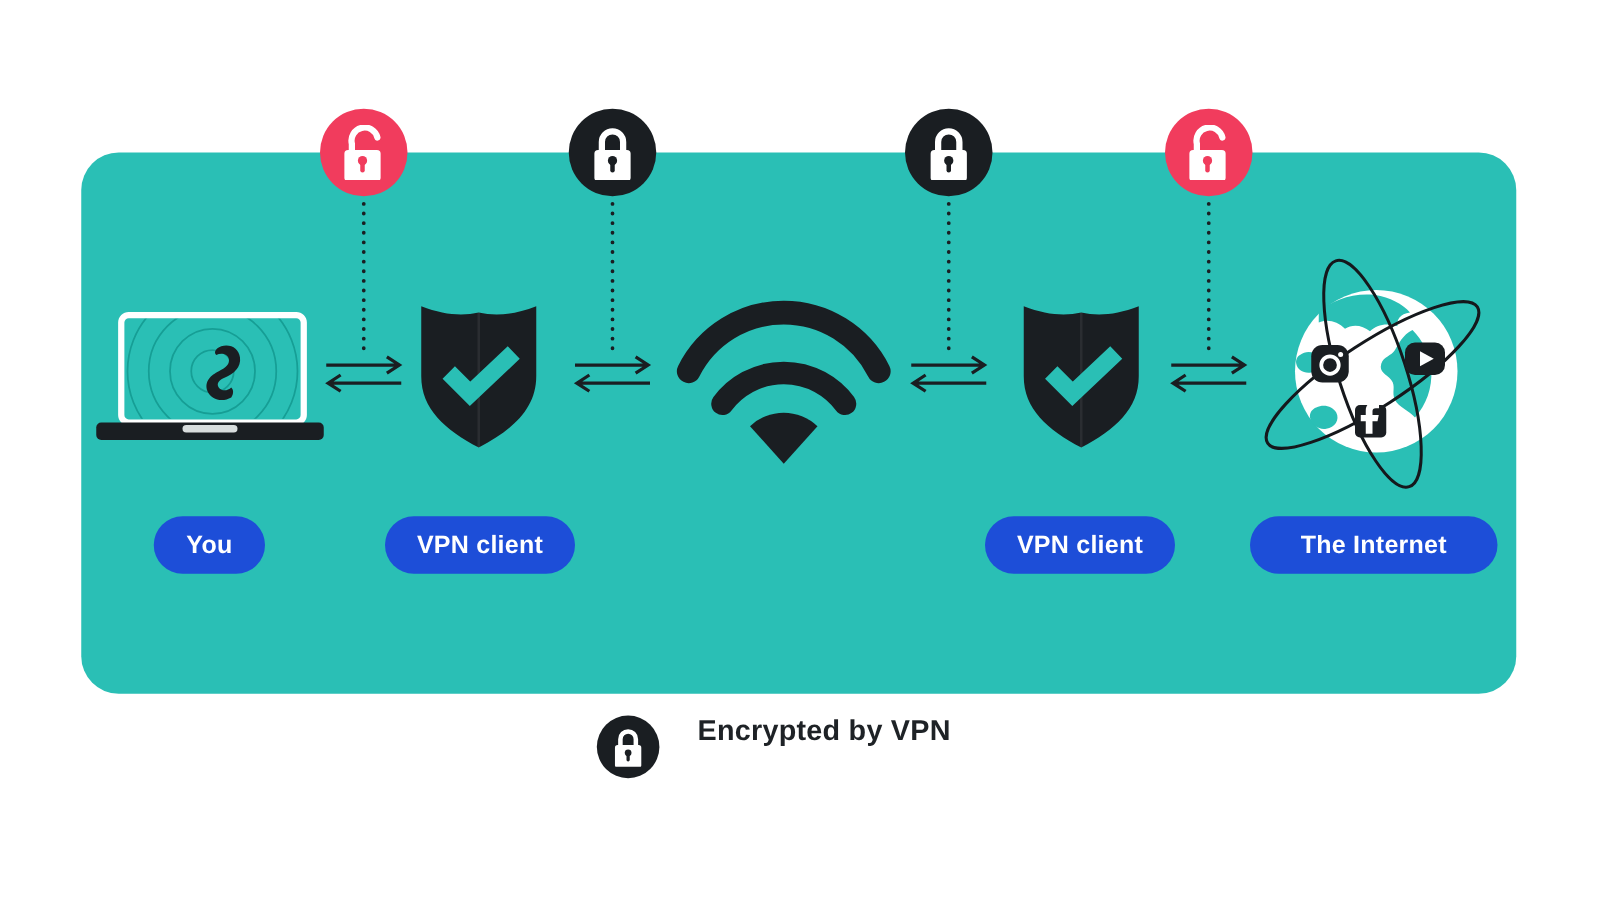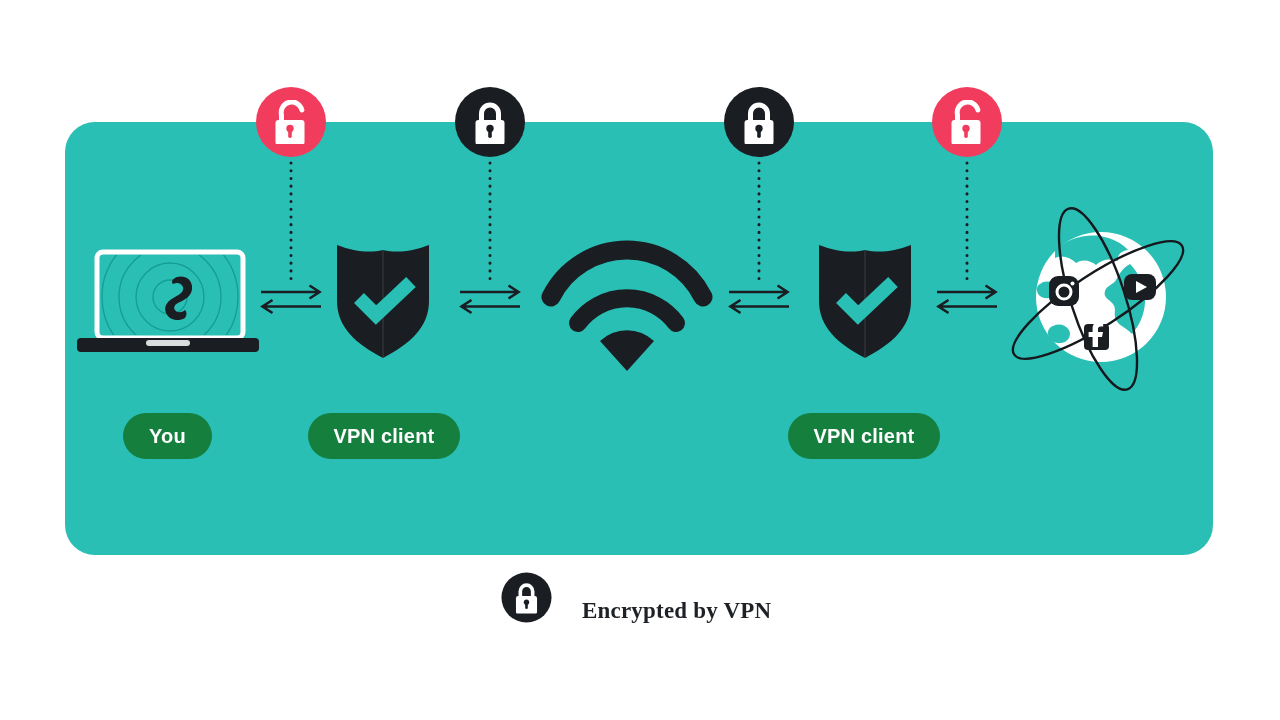--- a/index.html
+++ b/index.html
@@ -6,26 +6,26 @@
   .stage{
     position:relative;width:1280px;height:720px;background:#ffffff;
     overflow:hidden;font-family:"Liberation Sans",sans-serif;
   }
   .panel{
     position:absolute;left:65px;top:122px;width:1148px;height:433px;
     background:#2ABFB5;border-radius:30px;
   }
   .diagram-svg{position:absolute;left:0;top:0;width:1280px;height:720px;}
   .pill{
-    position:absolute;top:413px;height:46px;background:#15803d;border-radius:23px;
+    position:absolute;top:413px;height:46px;background:#1d4ed8;border-radius:23px;
     color:#ffffff;display:flex;align-items:center;justify-content:center;
     font-weight:bold;font-size:20px;letter-spacing:.2px;white-space:nowrap;
   }
   .legend{
-    position:absolute;left:500px;top:571px;display:flex;align-items:flex-end;gap:29px;font-family:Liberation Serif, serif;
+    position:absolute;left:476px;top:571px;display:flex;align-items:flex-start;gap:29px;
   }
   .legend-text{color:#1E2226;font-weight:bold;font-size:23px;letter-spacing:.2px;}
 </style>
 </head>
 <body>
 
 <div class="stage">
 
   <div class="panel"></div>
 
@@ -137,20 +137,21 @@
       <g>
         <rect x="1084" y="324" width="25" height="26" rx="4" fill="#1A1E22"></rect>
         <path d="M1098 347 v-10 h4 l1 -5 h-5 v-3 c0 -1.5 0.8 -2.5 2.6 -2.5 h2.6 v-4.5 h-4 c-4.4 0 -6.6 2.3 -6.6 6.5 v3.5 h-4 v5 h4 v10 z" fill="#ffffff"></path>
       </g>
     </g>
   </svg>
 
   <div class="pill" style="left:123px;width:89px">You</div>
   <div class="pill" style="left:308px;width:152px">VPN client</div>
   <div class="pill" style="left:788px;width:152px">VPN client</div>
+  <div class="pill" style="left:1000px;width:198px">The Internet</div>
 
   <div class="legend">
     <svg width="53" height="53" viewBox="-27 -27 54 54">
       <g color="#1A1E22">
         <circle r="25.5" fill="currentColor"></circle>
         <use href="#lock-closed" x="-20" y="-22" width="40" height="44" transform="scale(0.74)"></use>
       </g>
     </svg>
     <span class="legend-text">Encrypted by VPN</span>
   </div>

